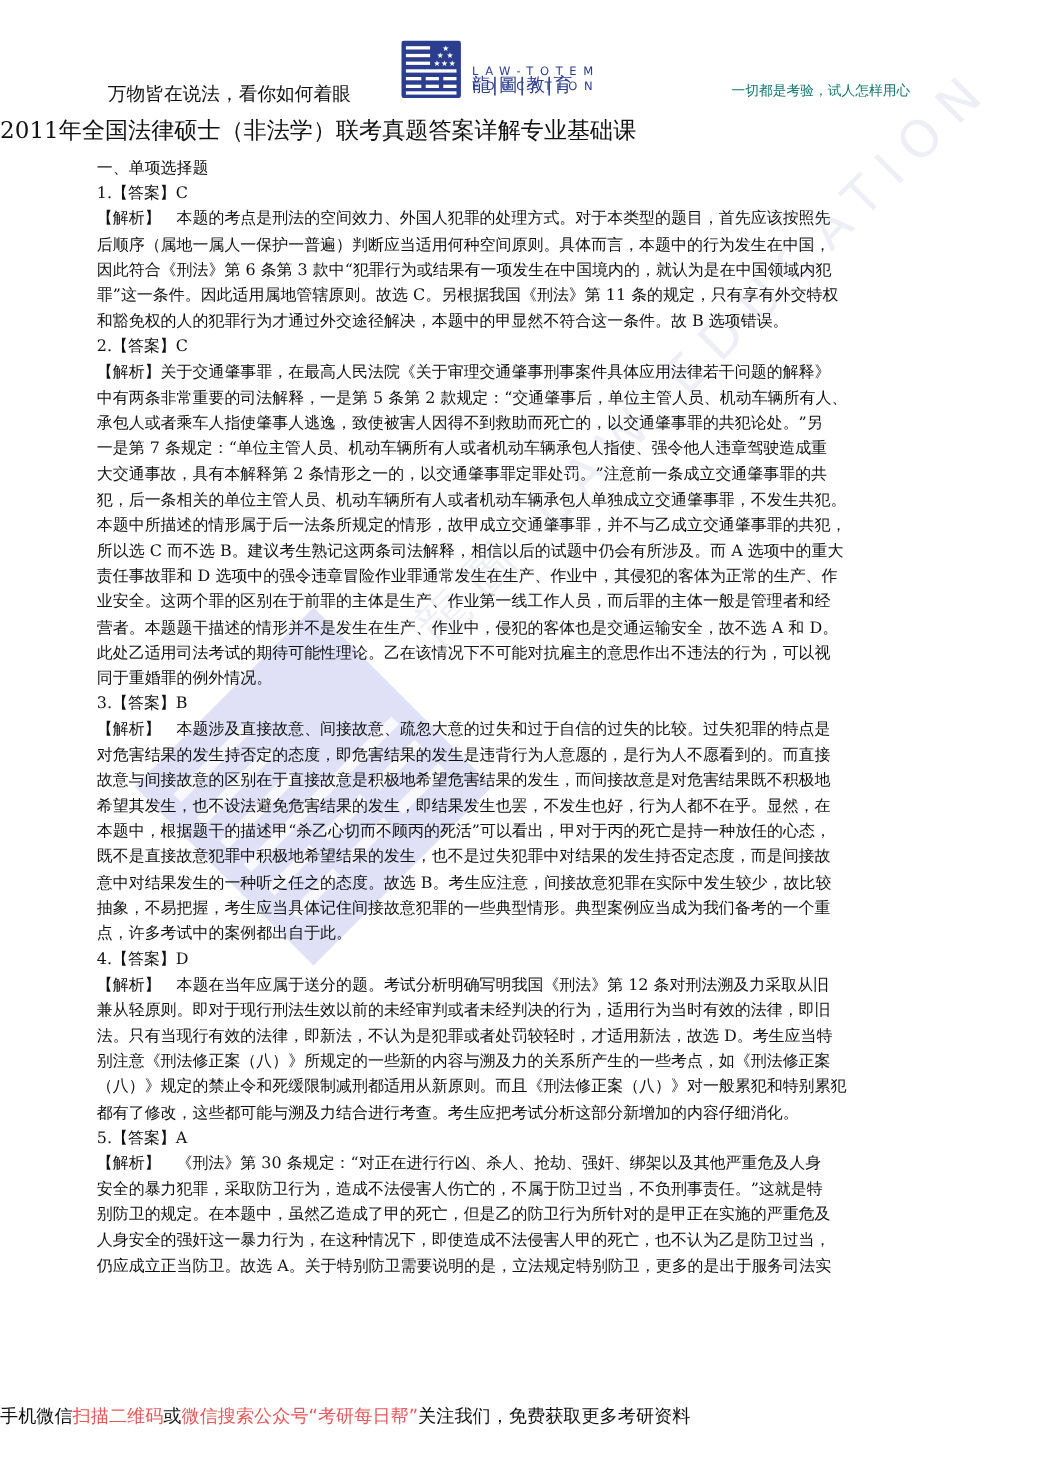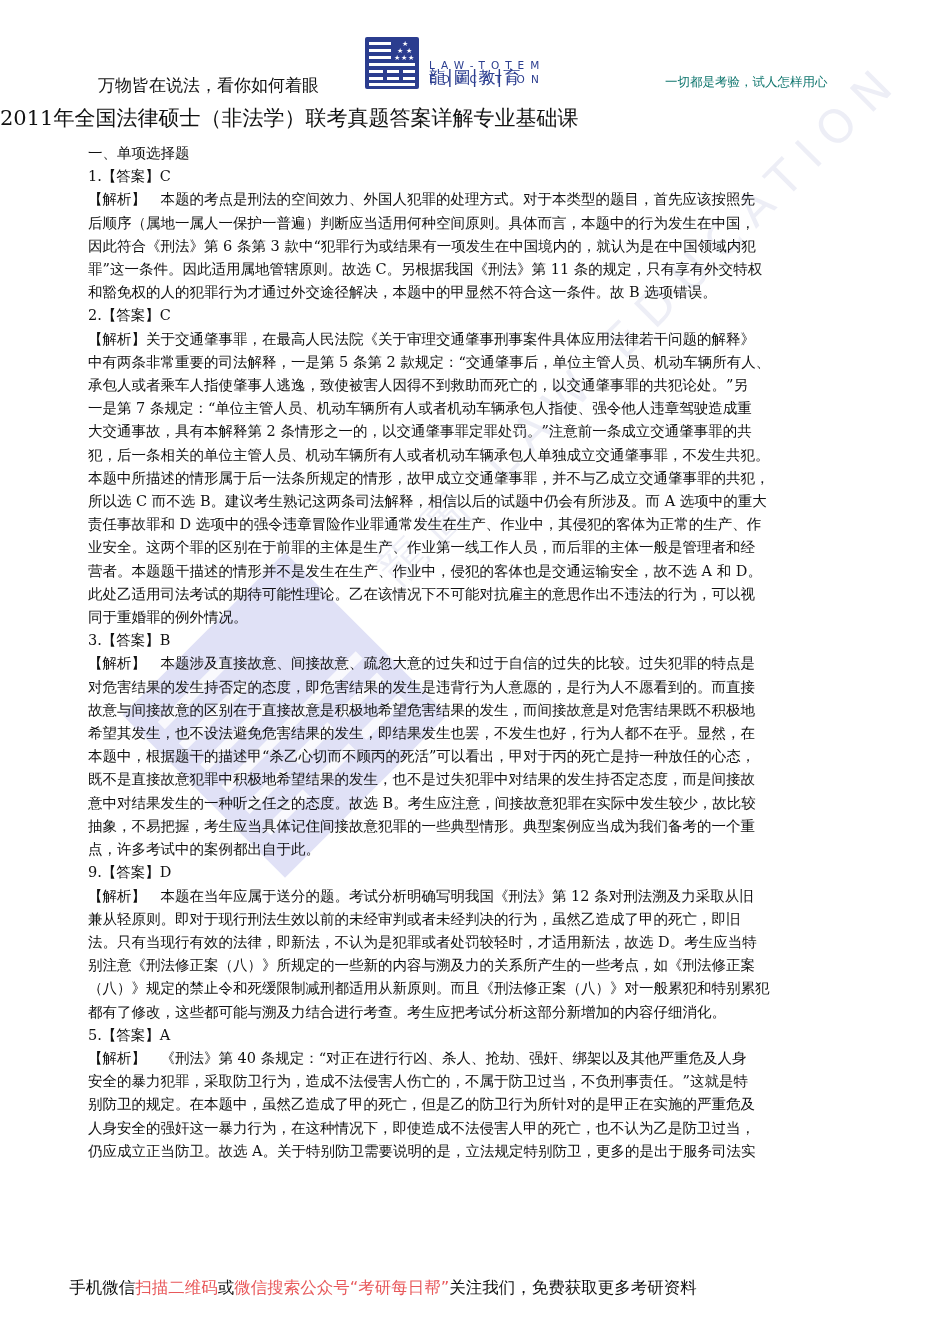--- a/index.html
+++ b/index.html
@@ -17,21 +17,21 @@
   .logo-en1 { top: 22px; }
   .logo-en2 { top: 36px; }
   .title { position: absolute; left: 0; width: 828px; top: 104px; text-align: left; font-size: 21px; color: #111; }
   .content { position: absolute; left: 88px; top: 142px; width: 776px; font-size: 14.5px; line-height: 23.2px; z-index: 2; }
   .content p { margin: 0; text-align: justify; }
   .content .line { white-space: nowrap; }
   .watermark { position: absolute; left: 110px; top: 560px; width: 320px; height: 320px; z-index: 1; pointer-events: none; }
   .wm-diamond { position: absolute; left: 60px; top: 40px; width: 230px; height: 230px; transform: rotate(-45deg); background: rgba(60,70,200,0.16); }
   .wm-inner-bar { position: absolute; background: rgba(255,255,255,0.8); height: 10px; }
   .wm-text { position: absolute; left: 255px; top: -5px; transform: rotate(-45deg); transform-origin: left top; color: rgba(60,70,160,0.09); font-size: 46px; font-family: "DejaVu Sans", sans-serif; letter-spacing: 14px; white-space: nowrap; }
-  .footer { position: absolute; left: 0; width: 766px; top: 1277px; text-align: center; font-size: 16.5px; font-family: "DejaVu Sans", sans-serif; color: #111; }
+  .footer { position: absolute; left: 0; width: 766px; top: 1277px; text-align: left; font-size: 16.5px; font-family: "DejaVu Sans", sans-serif; color: #111; }
   .footer .red { color: #e8585a; }
 </style>
 </head>
 <body>
 
 <div class="header">
   <div class="slogan-left">万物皆在说法，看你如何着眼</div>
   <div class="logo">
     <div class="logo-mark">
       <div class="bar" style="left:4px;top:5px;width:22px;"></div>
@@ -113,32 +113,32 @@
     <p class="line">故意与间接故意的区别在于直接故意是积极地希望危害结果的发生，而间接故意是对危害结果既不积极地</p>
     <p class="line">希望其发生，也不设法避免危害结果的发生，即结果发生也罢，不发生也好，行为人都不在乎。显然，在</p>
     <p class="line">本题中，根据题干的描述甲“杀乙心切而不顾丙的死活”可以看出，甲对于丙的死亡是持一种放任的心态，</p>
     <p class="line">既不是直接故意犯罪中积极地希望结果的发生，也不是过失犯罪中对结果的发生持否定态度，而是间接故</p>
     <p class="line">意中对结果发生的一种听之任之的态度。故选 B。考生应注意，间接故意犯罪在实际中发生较少，故比较</p>
     <p class="line">抽象，不易把握，考生应当具体记住间接故意犯罪的一些典型情形。典型案例应当成为我们备考的一个重</p>
     <p class="line">点，许多考试中的案例都出自于此。</p>
   </div>
 
   <div>
-    <p class="line">9.【答案】D</p>
+    <p class="line">4.【答案】D</p>
     <p class="line">【解析】　本题在当年应属于送分的题。考试分析明确写明我国《刑法》第 12 条对刑法溯及力采取从旧</p>
-    <p class="line">兼从轻原则。即对于现行刑法生效以前的未经审判或者未经判决的行为，虽然乙造成了甲的死亡，即旧</p>
+    <p class="line">兼从轻原则。即对于现行刑法生效以前的未经审判或者未经判决的行为，适用行为当时有效的法律，即旧</p>
     <p class="line">法。只有当现行有效的法律，即新法，不认为是犯罪或者处罚较轻时，才适用新法，故选 D。考生应当特</p>
     <p class="line">别注意《刑法修正案（八）》所规定的一些新的内容与溯及力的关系所产生的一些考点，如《刑法修正案</p>
     <p class="line">（八）》规定的禁止令和死缓限制减刑都适用从新原则。而且《刑法修正案（八）》对一般累犯和特别累犯</p>
     <p class="line">都有了修改，这些都可能与溯及力结合进行考查。考生应把考试分析这部分新增加的内容仔细消化。</p>
   </div>
 
   <div>
     <p class="line">5.【答案】A</p>
-    <p class="line">【解析】　《刑法》第 40 条规定：“对正在进行行凶、杀人、抢劫、强奸、绑架以及其他严重危及人身</p>
+    <p class="line">【解析】　《刑法》第 30 条规定：“对正在进行行凶、杀人、抢劫、强奸、绑架以及其他严重危及人身</p>
     <p class="line">安全的暴力犯罪，采取防卫行为，造成不法侵害人伤亡的，不属于防卫过当，不负刑事责任。”这就是特</p>
     <p class="line">别防卫的规定。在本题中，虽然乙造成了甲的死亡，但是乙的防卫行为所针对的是甲正在实施的严重危及</p>
     <p class="line">人身安全的强奸这一暴力行为，在这种情况下，即使造成不法侵害人甲的死亡，也不认为乙是防卫过当，</p>
     <p class="line">仍应成立正当防卫。故选 A。关于特别防卫需要说明的是，立法规定特别防卫，更多的是出于服务司法实</p>
   </div>
 </div>
 
 <div class="footer">
   <span>手机微信</span><span class="red">扫描二维码</span><span>或</span><span class="red">微信搜索公众号“考研每日帮”</span><span>关注我们，免费获取更多考研资料</span>
 </div>

